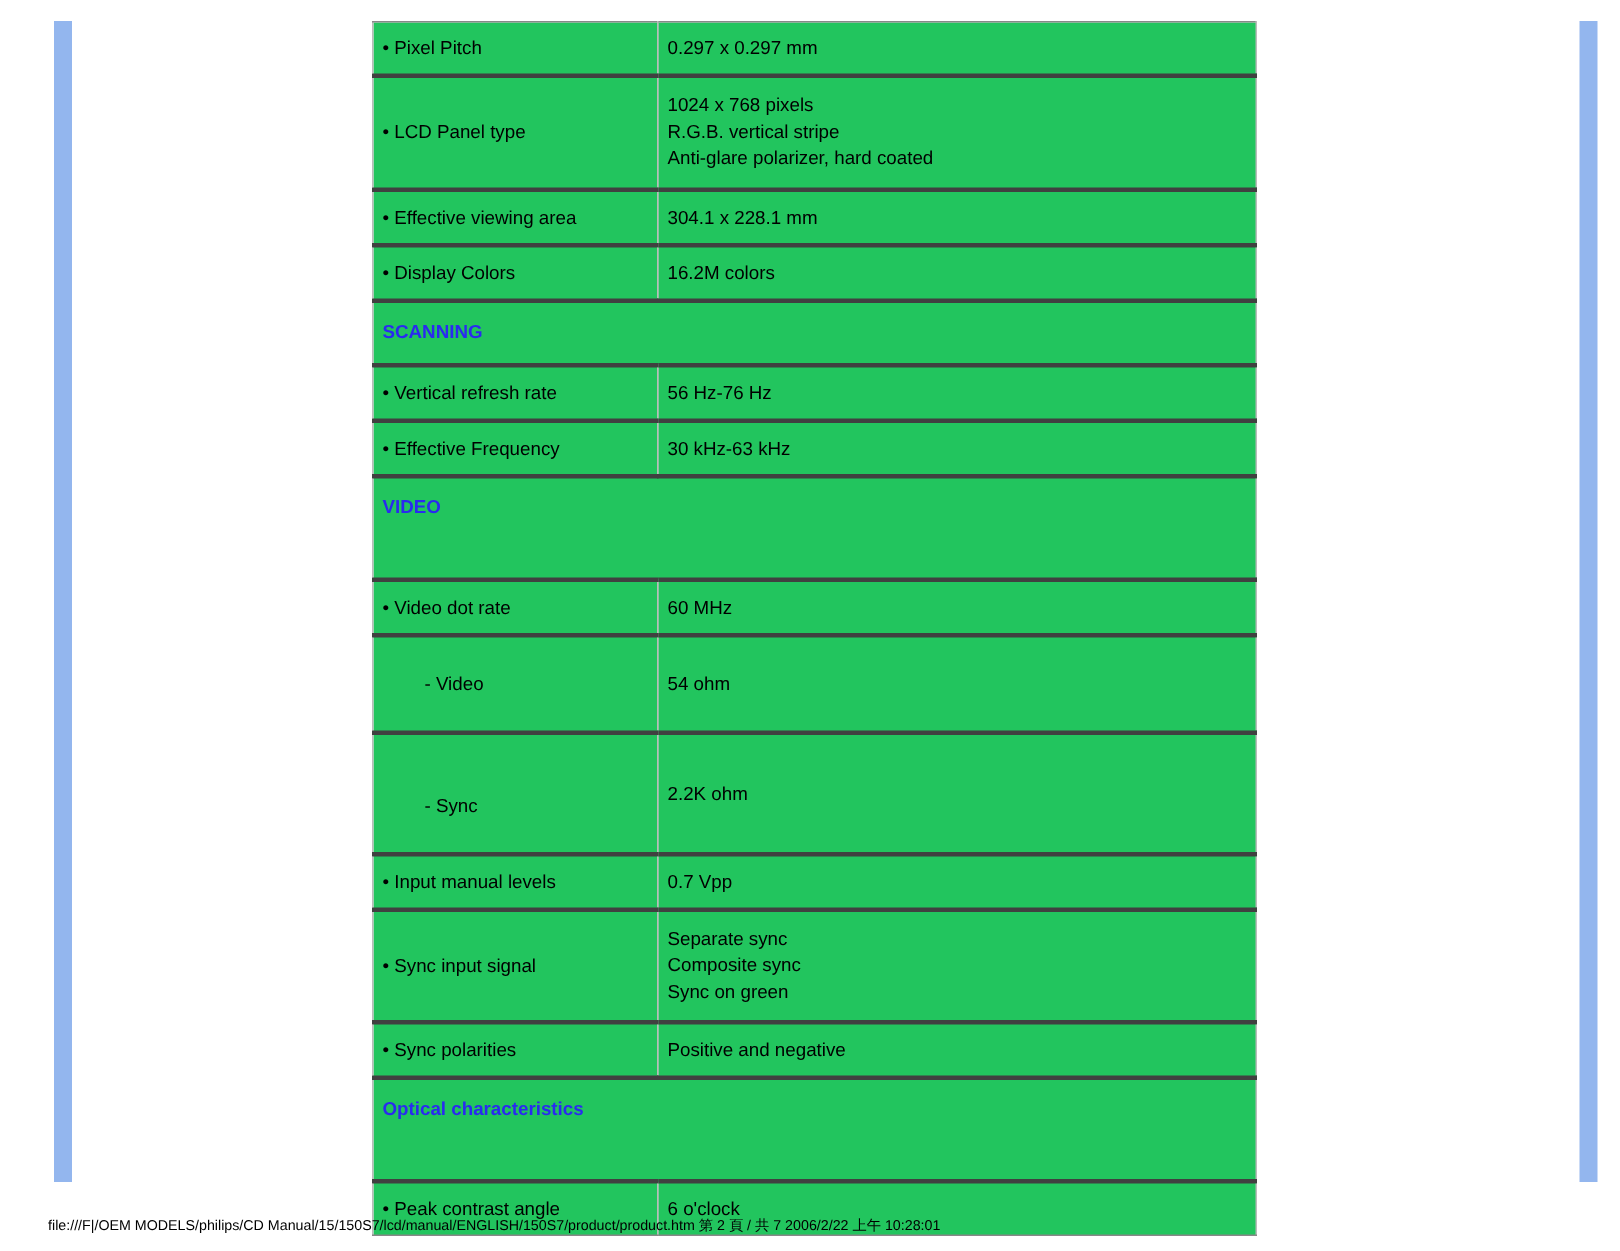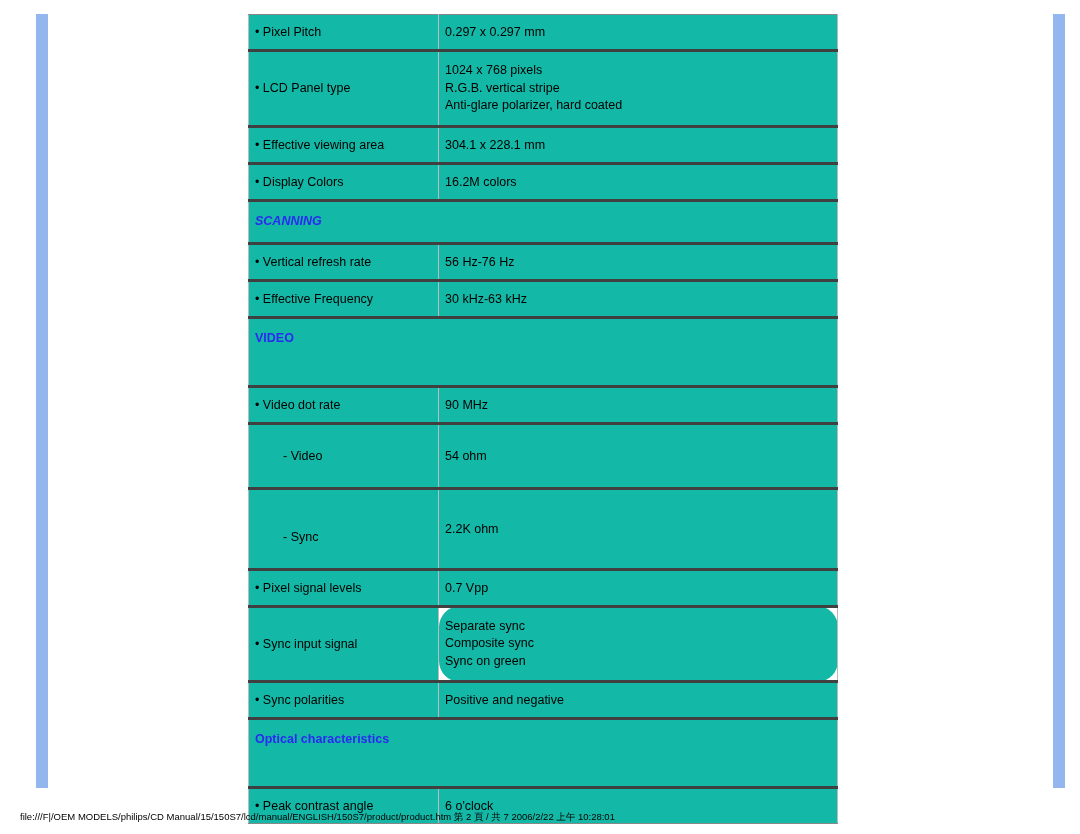--- a/index.html
+++ b/index.html
@@ -48,43 +48,42 @@
     border-collapse: collapse;
     width: 590px;
   }
   table.spec td {
     border: 1px solid #bbb;
     border-top: 1px solid #888;
     border-bottom: 1px solid #888;
     padding: 10px 6px;
     font-size: 12.5px;
     vertical-align: middle;
-    background: #14b8a6;
+    background: #22c55e;
   }
   table.spec td.label {
     width: 190px;
   }
   table.spec td.value {
   }
   td.section-head {
     color: #2a2af0;
     font-weight: bold;
     font-size: 13.5px;
     padding: 12px 6px 40px 6px !important;
   }
   td.section-head.short {
     padding: 12px 6px 14px 6px !important;
-    font-style: italic;
   }
   td.sub {
     padding-left: 34px !important;
   }
   .footer-path {
     position: absolute;
-    left: 20px;
+    left: 32px;
     bottom: 10px;
     font-size: 9.5px;
     color: #000;
     white-space: nowrap;
   }
   
   table.spec tr + tr td {
     border-top: 3px solid #404040;
   }
 </style>
@@ -130,37 +129,37 @@
       <tr>
         <td class="label">• Effective Frequency</td>
         <td class="value">30 kHz-63 kHz</td>
       </tr>
 
       <tr>
         <td class="section-head" colspan="2">VIDEO</td>
       </tr>
       <tr>
         <td class="label">• Video dot rate</td>
-        <td class="value">90 MHz</td>
+        <td class="value">60 MHz</td>
       </tr>
       <tr>
         <td class="label sub" style="padding-top:24px;padding-bottom:24px;">- Video</td>
         <td class="value" style="padding-top:24px;padding-bottom:24px;">54 ohm</td>
       </tr>
       <tr>
         <td class="label sub" style="padding-top:40px;padding-bottom:24px;">- Sync</td>
         <td class="value" style="padding-top:24px;padding-bottom:24px;">2.2K ohm</td>
       </tr>
       <tr>
-        <td class="label">• Pixel signal levels</td>
+        <td class="label">• Input manual levels</td>
         <td class="value">0.7 Vpp</td>
       </tr>
       <tr>
         <td class="label">• Sync input signal</td>
-        <td class="value" style="white-space:pre-line;line-height:1.4;border-radius:21px;">Separate sync
+        <td class="value" style="white-space:pre-line;line-height:1.4;">Separate sync
 Composite sync
 Sync on green</td>
       </tr>
       <tr>
         <td class="label">• Sync polarities</td>
         <td class="value">Positive and negative</td>
       </tr>
 
       <tr>
         <td class="section-head" colspan="2">Optical characteristics</td>

